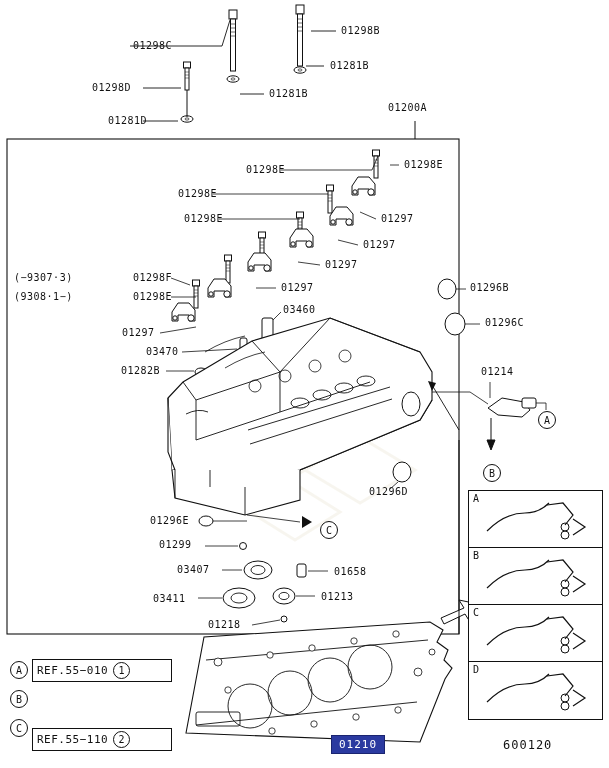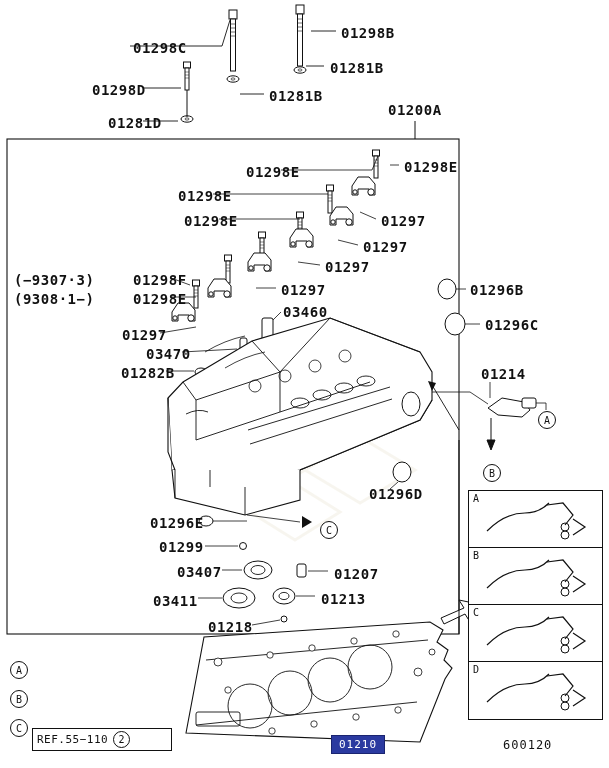--- a/index.html
+++ b/index.html
@@ -1,20 +1,20 @@
 <!DOCTYPE html>
 <html><head>
 <meta charset="utf-8">
 <style>
   html,body{margin:0;padding:0;background:#fff;}
   body{width:609px;height:768px;position:relative;overflow:hidden;
        font-family:"DejaVu Sans Mono","Liberation Mono",monospace;color:#111;}
   .canvas{position:absolute;inset:0;}
   svg.layer{position:absolute;left:0;top:0;width:609px;height:768px;}
-  .lbl{position:absolute;font-size:14px;letter-spacing:0.5px;white-space:nowrap;color:#111;font-weight:bold;}
+  .lbl{position:absolute;font-size:10px;letter-spacing:0.5px;white-space:nowrap;color:#111;}
   .circref{position:absolute;width:16px;height:16px;border:1px solid #111;border-radius:50%;
            font-size:10px;display:flex;align-items:center;justify-content:center;background:#fff;}
   .refbox{position:absolute;border:1px solid #111;background:#fff;display:flex;align-items:center;
           height:21px;padding:0 4px;font-size:11px;letter-spacing:0.5px;}
   .refnum{display:inline-flex;width:15px;height:15px;border:1px solid #111;border-radius:50%;
           align-items:center;justify-content:center;font-size:10px;margin-left:5px;}
   .hl{position:absolute;background:#2b3aa0;color:#fff;font-size:11px;letter-spacing:1px;
       padding:2px 7px;border:1px solid #1a2470;}
   .detailcell{position:absolute;border:1px solid #111;background:#fff;}
   .detailletter{position:absolute;font-size:10px;left:4px;top:2px;}
@@ -260,21 +260,21 @@
   <div class="lbl" style="left:485px;top:317px;">01296C</div>
   <div class="lbl" style="left:283px;top:304px;">03460</div>
   <div class="lbl" style="left:122px;top:327px;">01297</div>
   <div class="lbl" style="left:146px;top:346px;">03470</div>
   <div class="lbl" style="left:121px;top:365px;">01282B</div>
   <div class="lbl" style="left:481px;top:366px;">01214</div>
   <div class="lbl" style="left:369px;top:486px;">01296D</div>
   <div class="lbl" style="left:150px;top:515px;">01296E</div>
   <div class="lbl" style="left:159px;top:539px;">01299</div>
   <div class="lbl" style="left:177px;top:564px;">03407</div>
-  <div class="lbl" style="left:334px;top:566px;">01207</div>
+  <div class="lbl" style="left:334px;top:566px;">01658</div>
   <div class="lbl" style="left:153px;top:593px;">03411</div>
   <div class="lbl" style="left:321px;top:591px;">01213</div>
   <div class="lbl" style="left:208px;top:619px;">01218</div>
 
   <div class="lbl" style="left:14px;top:272px;">(−9307·3)</div>
   <div class="lbl" style="left:133px;top:272px;">01298F</div>
   <div class="lbl" style="left:14px;top:291px;">(9308·1−)</div>
   <div class="lbl" style="left:133px;top:291px;">01298E</div>
 
   <div class="circref" style="left:538px;top:411px;">A</div>
@@ -316,20 +316,24 @@
     <svg width="131" height="55" viewBox="0 0 131 55">
       <path d="M18,40 q18,-18 38,-18 q14,0 24,-10" fill="none" stroke="#111" stroke-width="1.2"></path>
       <path d="M78,14 l16,-2 l10,12 l-8,10" fill="none" stroke="#111" stroke-width="1.2"></path>
       <circle cx="96" cy="36" r="4" fill="none" stroke="#111" stroke-width="1"></circle>
       <circle cx="96" cy="44" r="4" fill="none" stroke="#111" stroke-width="1"></circle>
       <path d="M104,28 l12,8 l-12,8" fill="none" stroke="#111" stroke-width="1.2"></path>
     </svg>
   </div>
 
   <div class="circref" style="left:10px;top:661px;">A</div>
+  <div class="refbox" style="left:32px;top:659px;width:130px;">
+    <span>REF.55−010</span>
+    <span class="refnum">1</span>
+  </div>
 
   <div class="circref" style="left:10px;top:690px;">B</div>
   <div class="refbox" style="left:32px;top:688px;width:130px;margin-top:40px;">
     <span>REF.55−110</span>
     <span class="refnum">2</span>
   </div>
 
   <div class="circref" style="left:10px;top:719px;">C</div>
 
   <div class="hl" style="left:331px;top:735px;">01210</div>

